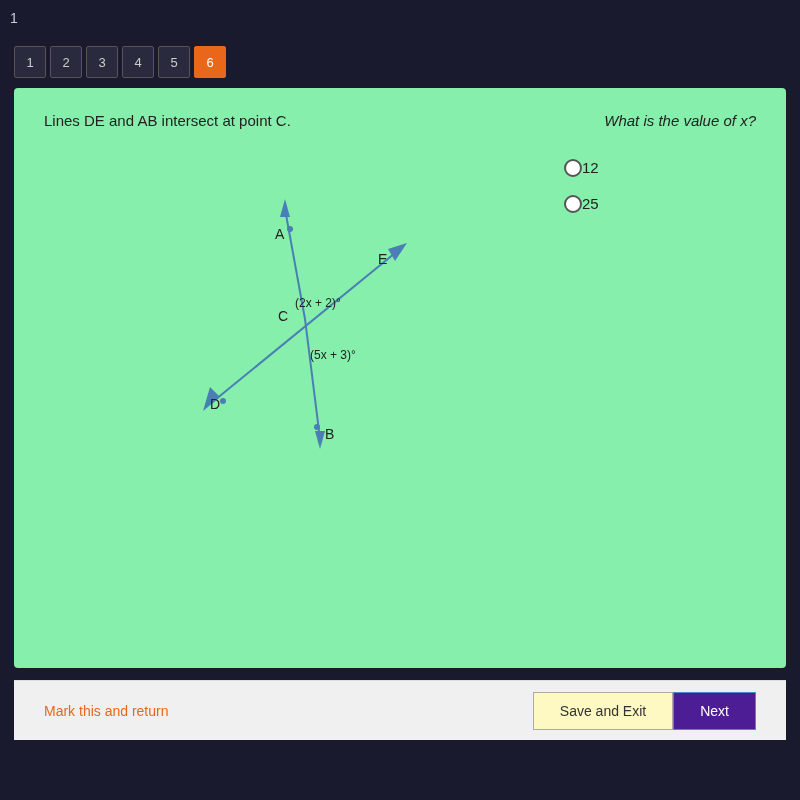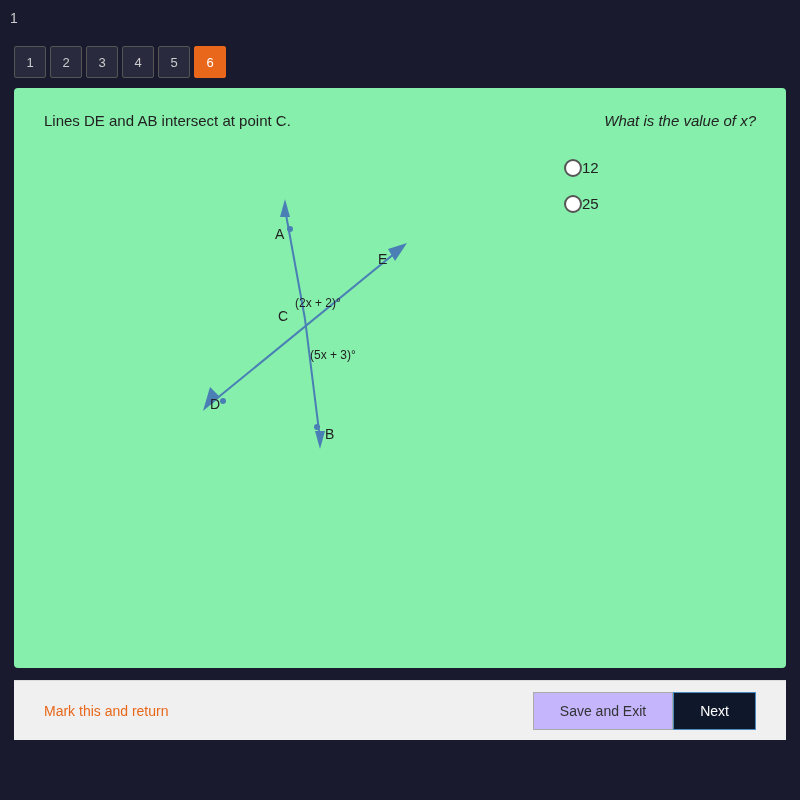--- a/index.html
+++ b/index.html
@@ -125,30 +125,30 @@
       text-decoration: none;
       cursor: pointer;
     }
 
     .footer-buttons {
       display: flex;
       gap: 0;
     }
 
     .save-exit-btn {
-      background: #c4b5fd;
+      background: #fef9c3;
       border: 1px solid #aaa;
       color: #333;
       font-size: 14px;
       padding: 10px 26px;
       cursor: pointer;
     }
 
     .next-btn {
-      background: #0f172a;
+      background: #4c1d95;
       border: 1px solid #4a8bc4;
       color: #fff;
       font-size: 14px;
       padding: 10px 26px;
       cursor: pointer;
     }
 
     svg.diagram {
       position: absolute;
       top: 0;

